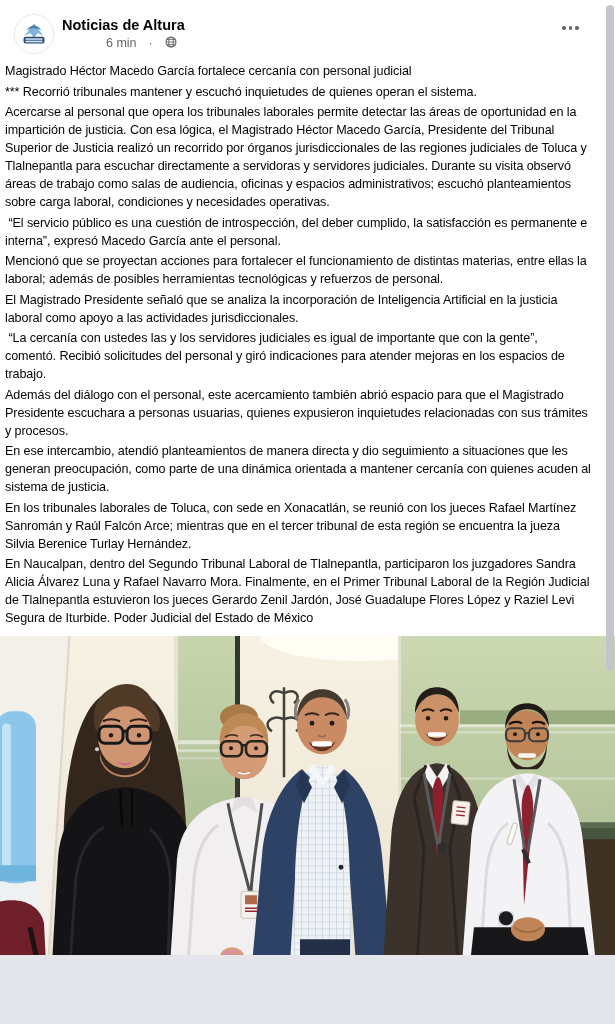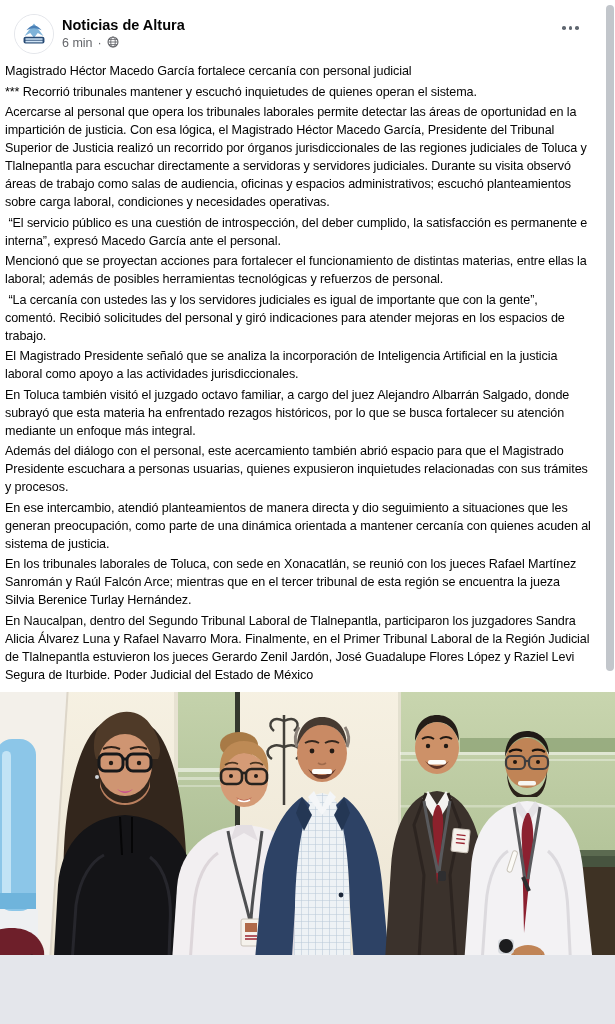--- a/index.html
+++ b/index.html
@@ -23,22 +23,22 @@
   }
   .avatar{
     width:40px;height:40px;border-radius:50%;
     border:1px solid #e4e6eb;
     background:#fff;
     display:flex;align-items:center;justify-content:center;
     overflow:hidden;flex:0 0 auto;
   }
   .header-meta{margin-left:8px;line-height:1.25;}
   .page-name{font-size:14.5px;font-weight:700;color:#050505;}
-  .sub-row{display:flex;align-items:center;gap:5px;margin-top:2px;
-    font-size:12.5px;color:#65676b;}
+  .sub-row{display:flex;align-items:center;gap:12px;margin-top:2px;
+    font-size:12.5px;color:#65676b;margin-left:44px;}
   .globe{display:inline-block;}
   .more-btn{
     position:absolute;top:20px;right:32px;
     display:flex;gap:3px;align-items:center;
     padding:6px 4px;border-radius:6px;cursor:pointer;
   }
   .more-btn i{width:3.6px;height:3.6px;border-radius:50%;background:#606770;display:block;}
   
   .scrollbar-thumb{
     position:absolute;top:5px;right:1px;
@@ -99,23 +99,22 @@
         <i></i>
     </div>
   </div>
 
   <div class="post-text">
       <p>Magistrado Héctor Macedo García fortalece cercanía con personal judicial</p>
       <p>*** Recorrió tribunales mantener y escuchó inquietudes de quienes operan el sistema.</p>
       <p>Acercarse al personal que opera los tribunales laborales permite detectar las áreas de oportunidad en la impartición de justicia. Con esa lógica, el Magistrado Héctor Macedo García, Presidente del Tribunal Superior de Justicia realizó un recorrido por órganos jurisdiccionales de las regiones judiciales de Toluca y Tlalnepantla para escuchar directamente a servidoras y servidores judiciales. Durante su visita observó áreas de trabajo como salas de audiencia, oficinas y espacios administrativos; escuchó planteamientos sobre carga laboral, condiciones y necesidades operativas.</p>
       <p> “El servicio público es una cuestión de introspección, del deber cumplido, la satisfacción es permanente e interna”, expresó Macedo García ante el personal.</p>
       <p>Mencionó que se proyectan acciones para fortalecer el funcionamiento de distintas materias, entre ellas la laboral; además de posibles herramientas tecnológicas y refuerzos de personal.</p>
+      <p>El Magistrado Presidente señaló que se analiza la incorporación de Inteligencia Artificial en la justicia laboral como apoyo a las actividades jurisdiccionales.</p>
       <p> “La cercanía con ustedes las y los servidores judiciales es igual de importante que con la gente”, comentó. Recibió solicitudes del personal y giró indicaciones para atender mejoras en los espacios de trabajo.</p>
-      <p>El Magistrado Presidente señaló que se analiza la incorporación de Inteligencia Artificial en la justicia laboral como apoyo a las actividades jurisdiccionales.</p>
-      <p>En Toluca también visitó el juzgado octavo familiar, a cargo del juez Alejandro Albarrán Salgado, donde subrayó que esta materia ha enfrentado rezagos históricos, por lo que se busca fortalecer su atención mediante un enfoque más integral.</p>
       <p>Además del diálogo con el personal, este acercamiento también abrió espacio para que el Magistrado Presidente escuchara a personas usuarias, quienes expusieron inquietudes relacionadas con sus trámites y procesos.</p>
       <p>En ese intercambio, atendió planteamientos de manera directa y dio seguimiento a situaciones que les generan preocupación, como parte de una dinámica orientada a mantener cercanía con quienes acuden al sistema de justicia.</p>
       <p>En los tribunales laborales de Toluca, con sede en Xonacatlán, se reunió con los jueces Rafael Martínez Sanromán y Raúl Falcón Arce; mientras que en el tercer tribunal de esta región se encuentra la jueza Silvia Berenice Turlay Hernández.</p>
       <p>En Naucalpan, dentro del Segundo Tribunal Laboral de Tlalnepantla, participaron los juzgadores Sandra Alicia Álvarez Luna y Rafael Navarro Mora. Finalmente, en el Primer Tribunal Laboral de la Región Judicial de Tlalnepantla estuvieron los jueces Gerardo Zenil Jardón, José Guadalupe Flores López y Raziel Levi Segura de Iturbide. <a href="#">Poder Judicial del Estado de México</a></p>
     </div>
 
   <div class="post-photo">
     <svg viewBox="0 0 615 337" preserveAspectRatio="xMidYMid slice">
       <defs>
         <linearGradient id="wall" x1="0" y1="0" x2="0" y2="1">

